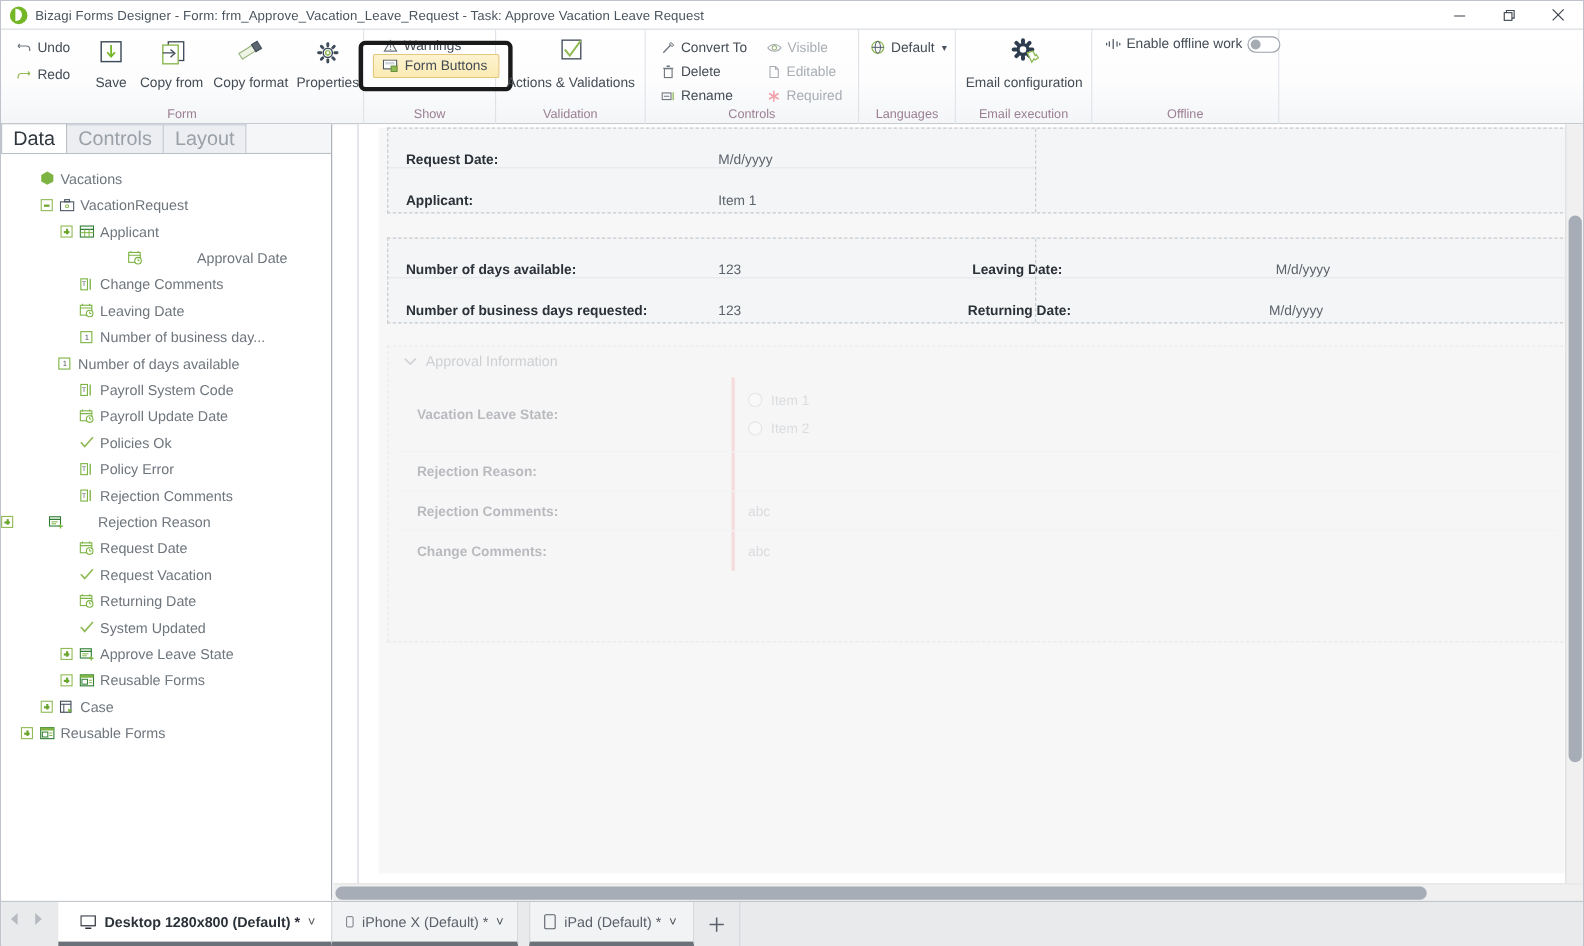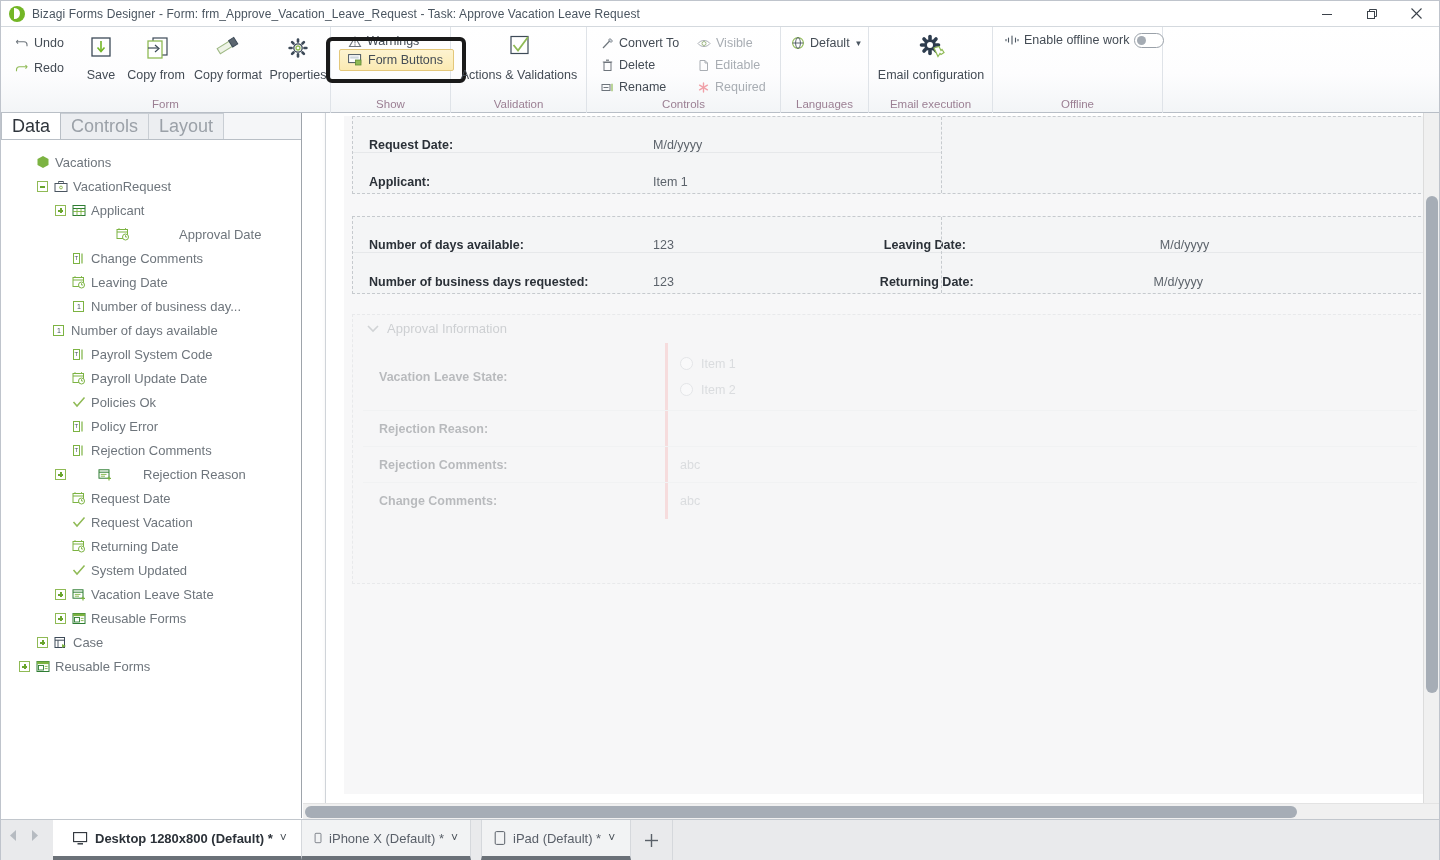--- a/index.html
+++ b/index.html
@@ -660,21 +660,21 @@
           <span class="tgap"></span>
           <span class="ticon">
             <svg width="14" height="13" viewBox="0 0 14 13">
               <rect x="1.5" y="1.5" width="6" height="10" fill="none" stroke="#7cb342" stroke-width="1"></rect>
               <text x="2.6" y="8.4" font-size="6" fill="#4a5560" font-family="sans-serif">T</text>
               <line x1="10" y1="1.5" x2="10" y2="11.5" stroke="#7cb342" stroke-width="1.2"></line>
             </svg>
           </span>
           <span class="tlabel">Rejection Comments</span>
         </div>
-        <div class="tnode" style="padding-left: 54px; gap: 26px;">
+        <div class="tnode" style=" gap: 26px;">
           <span class="expander plus"></span>
           <span class="ticon">
             <svg width="14" height="13" viewBox="0 0 14 13">
               <rect x="1" y="1.8" width="10" height="8.4" fill="none" stroke="#2e7d32" stroke-width="1"></rect>
               <line x1="1" y1="4.2" x2="11" y2="4.2" stroke="#2e7d32" stroke-width="1"></line>
               <line x1="2.8" y1="6.4" x2="8.5" y2="6.4" stroke="#7cb342" stroke-width="0.9"></line>
               <line x1="2.8" y1="8.2" x2="7" y2="8.2" stroke="#7cb342" stroke-width="0.9"></line>
               <g stroke="#7cb342" stroke-width="1.2">
                 <line x1="11" y1="8.4" x2="11" y2="12.4"></line>
                 <line x1="9" y1="10.4" x2="13" y2="10.4"></line>
@@ -736,21 +736,21 @@
               <rect x="1" y="1.8" width="10" height="8.4" fill="none" stroke="#2e7d32" stroke-width="1"></rect>
               <line x1="1" y1="4.2" x2="11" y2="4.2" stroke="#2e7d32" stroke-width="1"></line>
               <line x1="2.8" y1="6.4" x2="8.5" y2="6.4" stroke="#7cb342" stroke-width="0.9"></line>
               <line x1="2.8" y1="8.2" x2="7" y2="8.2" stroke="#7cb342" stroke-width="0.9"></line>
               <g stroke="#7cb342" stroke-width="1.2">
                 <line x1="11" y1="8.4" x2="11" y2="12.4"></line>
                 <line x1="9" y1="10.4" x2="13" y2="10.4"></line>
               </g>
             </svg>
           </span>
-          <span class="tlabel">Vacation Leave State</span>
+          <span class="tlabel">Approve Leave State</span>
         </div>
         <div class="tnode" style="padding-left: 54px;">
           <span class="expander plus"></span>
           <span class="ticon">
             <svg width="14" height="13" viewBox="0 0 14 13">
               <rect x="1" y="1.5" width="12" height="10" fill="none" stroke="#2e7d32" stroke-width="1"></rect>
               <rect x="1" y="1.5" width="12" height="2.6" fill="#7cb342"></rect>
               <rect x="2.5" y="5.5" width="5" height="4.5" fill="none" stroke="#2e7d32" stroke-width="0.9"></rect>
               <line x1="8.8" y1="6.4" x2="11.6" y2="6.4" stroke="#7cb342" stroke-width="0.9"></line>
               <line x1="8.8" y1="8.6" x2="11.6" y2="8.6" stroke="#7cb342" stroke-width="0.9"></line>

